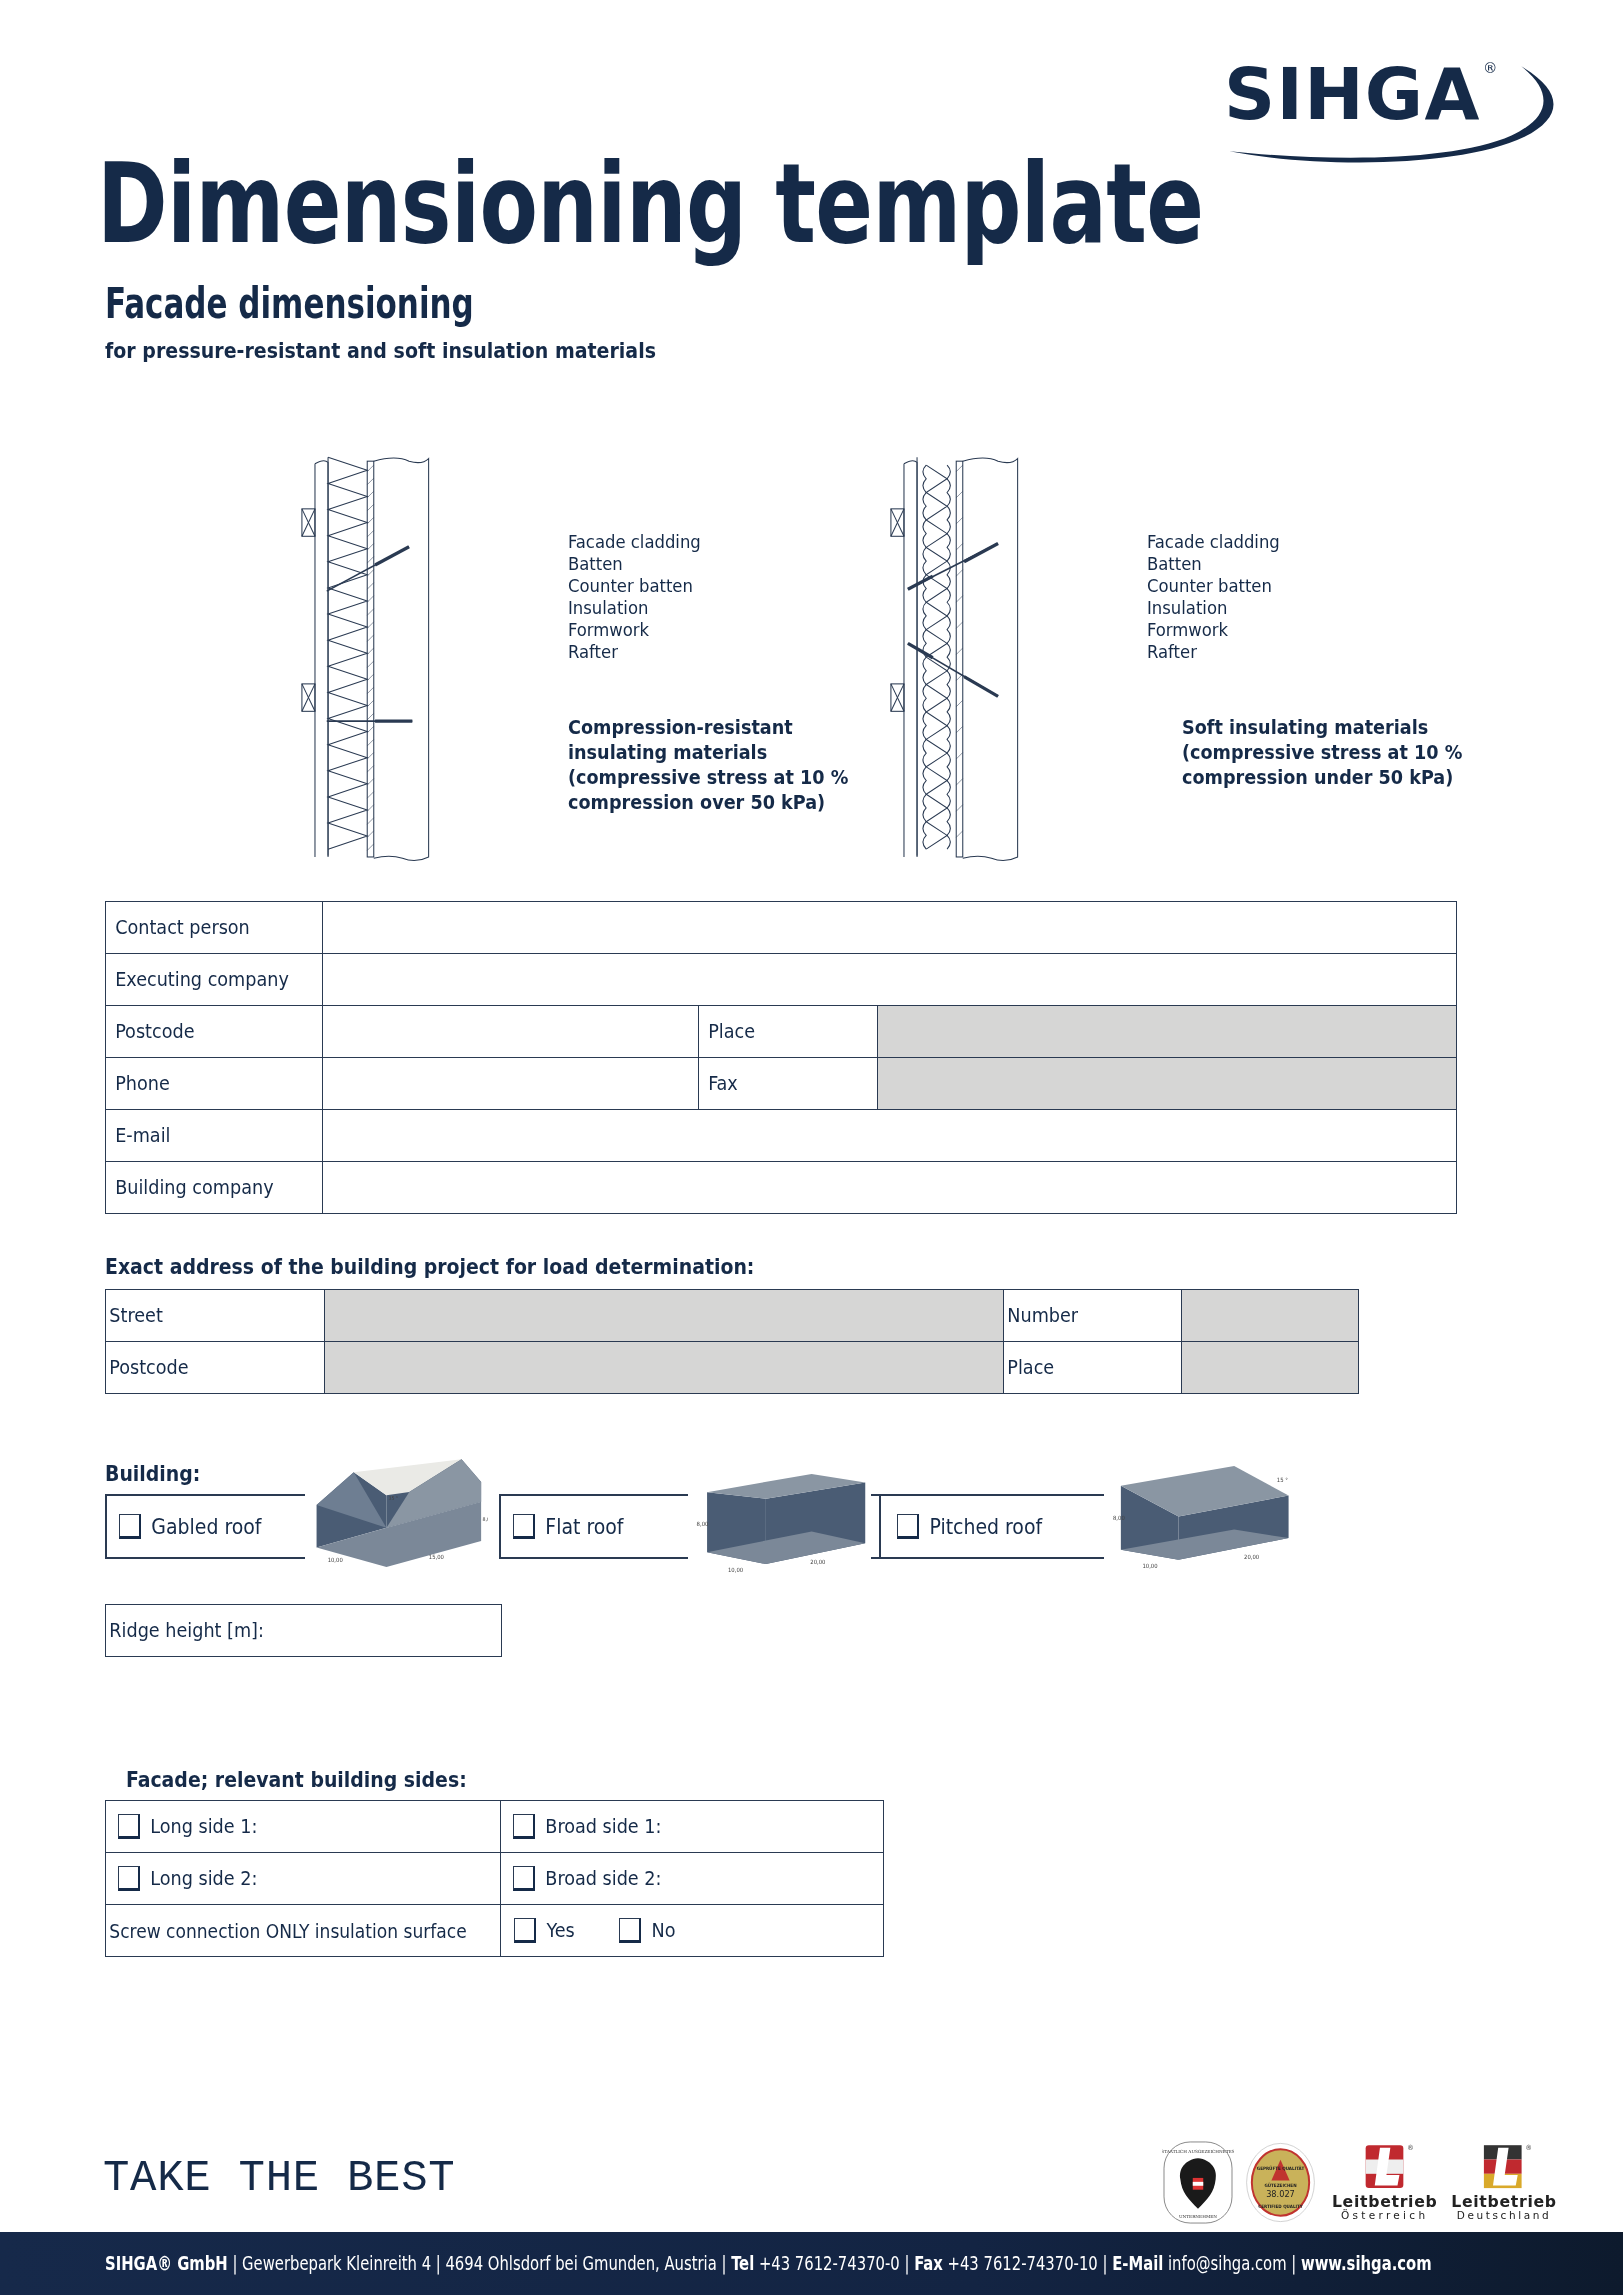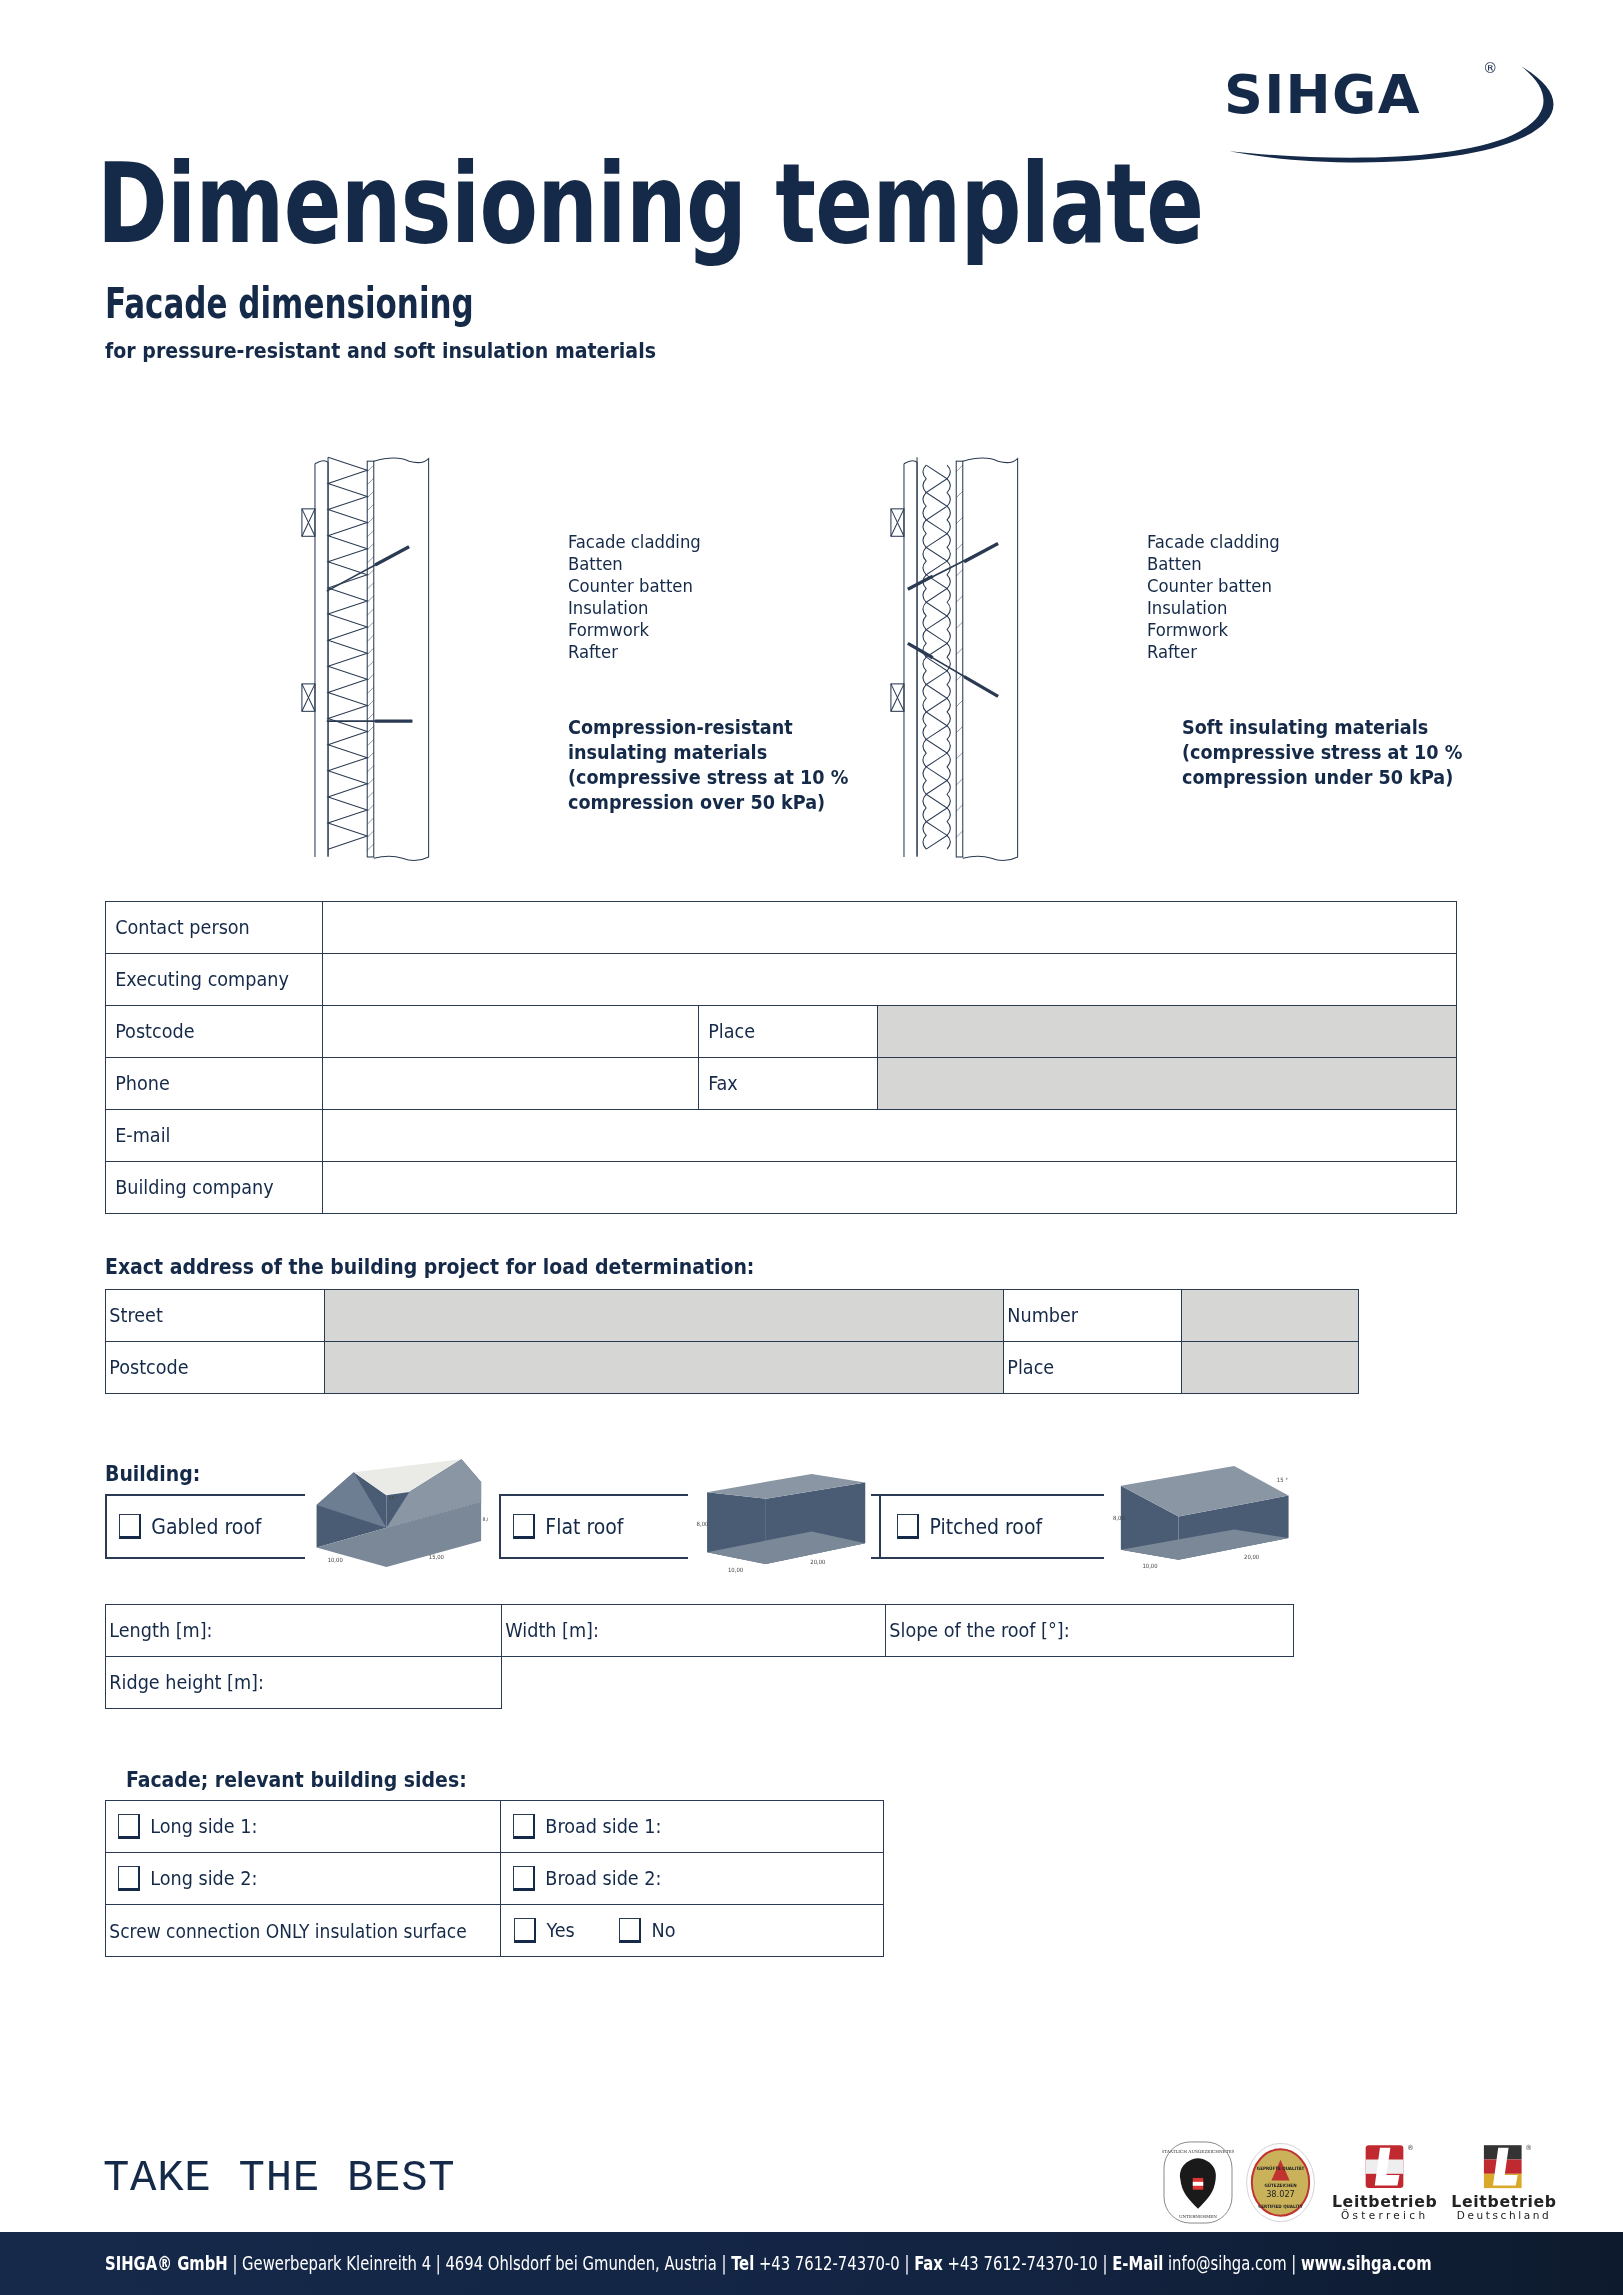--- a/index.html
+++ b/index.html
@@ -3,21 +3,21 @@
 <meta charset="utf-8">
 <style>
   * { box-sizing: border-box; margin: 0; padding: 0; }
   html, body { width: 1623px; height: 2295px; background: #ffffff; }
   body { position: relative; font-family: "DejaVu Sans Condensed", "DejaVu Sans", sans-serif; color: #152a48; overflow: hidden; }
   .abs { position: absolute; }
   :root { --navy: #152a48; --line: #2a3a52; --gray: #d6d6d5; }
 
   
   #logo { left: 1224px; top: 52px; width: 340px; height: 124px; }
-  #logo .word { position: absolute; left: 0; top: 16px; font-family: "DejaVu Sans", sans-serif; font-weight: bold; font-size: 54px; letter-spacing: 1.3px; color: var(--navy); line-height: 1; }
+  #logo .word { position: absolute; left: 0; top: 7px; font-family: "DejaVu Sans", sans-serif; font-weight: bold; font-size: 71px; letter-spacing: 1.3px; color: var(--navy); line-height: 1; }
   #logo .reg { position: absolute; left: 259px; top: 7.9px; font-size: 14.4px; font-family: "DejaVu Sans", sans-serif; }
   #logo svg { position: absolute; left: 0; top: 0; }
 
   
   #title { left: 97px; top: 149px; font-family: "DejaVu Sans Condensed", "DejaVu Sans", sans-serif; font-weight: bold; font-size: 110px; line-height: 1; color: var(--navy); transform: scaleX(0.86); transform-origin: left top; letter-spacing: -0.7px; }
   #subtitle { left: 105px; top: 283px; font-weight: bold; font-size: 42px; line-height: 1; transform: scaleX(0.82); transform-origin: left top; }
   #subsubtitle { left: 105px; top: 340px; font-weight: bold; font-size: 22px; line-height: 1; transform: scaleX(0.96); transform-origin: left top; }
 
   
   .diagram { top: 445px; width: 209px; height: 419px; }
@@ -305,25 +305,20 @@
   <text x="250" y="40" font-size="9" fill="#444">15 °</text>
 </svg>
 
 <table class="form" style="left:105px; top:1604px; width:1189px;">
   <colgroup>
       <col style="width:396px">
       <col style="width:384px">
       <col>
     </colgroup>
   <tbody>
-      <tr>
-    <td class="lbl" style="padding-left:3.3px"><span>Length [m]:</span></td>
-    <td class="lbl" style="padding-left:3.3px"><span>Width [m]:</span></td>
-    <td class="lbl" style="padding-left:3.3px"><span>Slope of the roof [°]:</span></td>
-  </tr>
   <tr>
     <td class="lbl" style="padding-left:3.3px"><span>Ridge height [m]:</span></td>
     <td class="noborder"></td>
     <td class="noborder"></td>
   </tr>
 </tbody>
   </table>
 
 <div class="abs section-label" style="left:105px; top:1768px;margin-left:21px;">Facade; relevant building sides:</div>
 <table class="form" style="left:105px; top:1800px; width:779px;">

